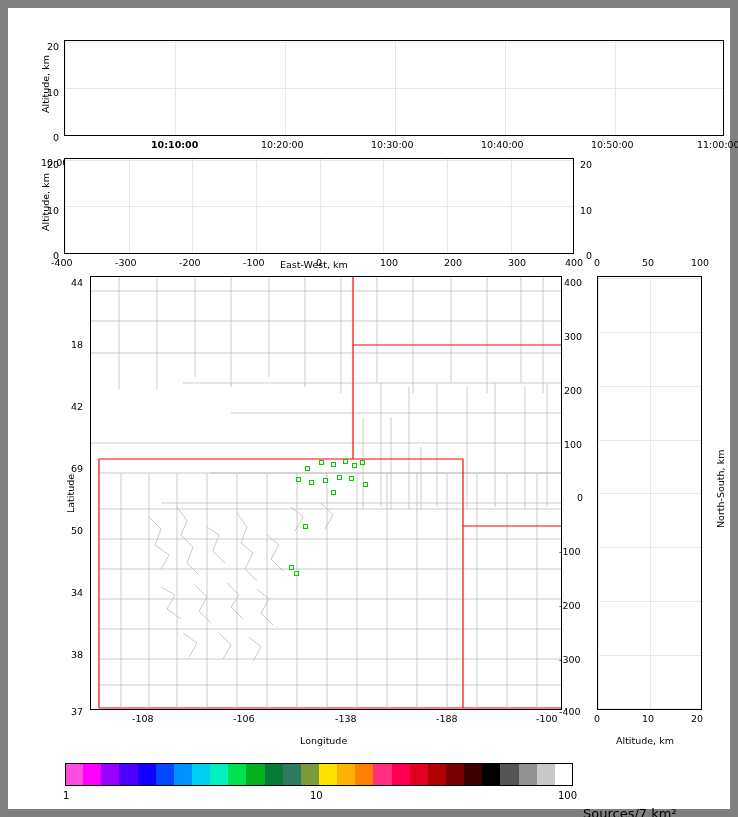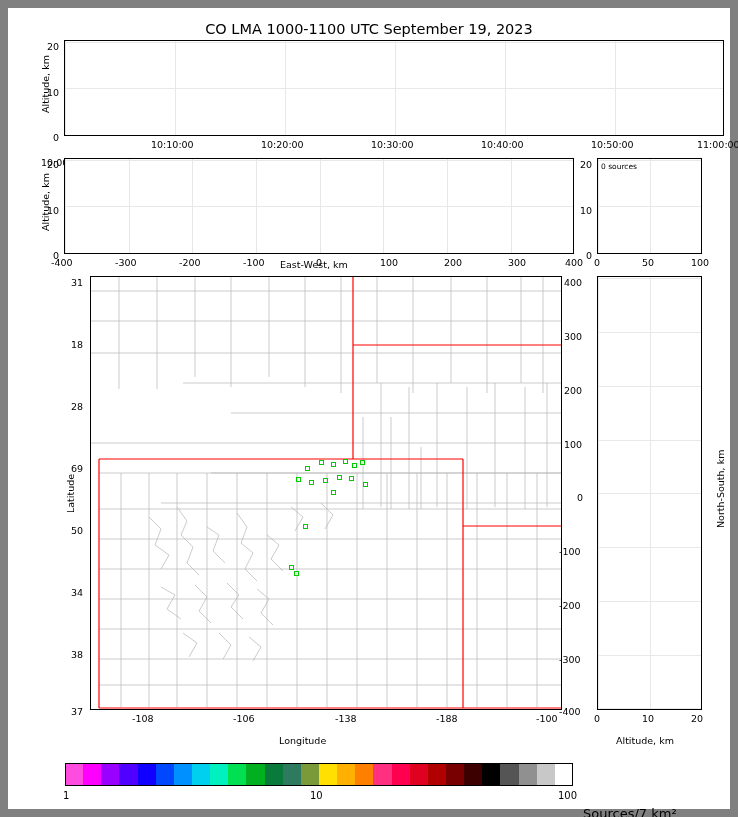--- a/index.html
+++ b/index.html
@@ -95,21 +95,20 @@
     box-sizing: border-box;
     background: transparent;
   }
   svg { display: block; }
 </style>
 </head>
 <body>
 
 <div id="page">
 
-  <div class="title">CO LMA 1000-1100 UTC September 19, 2023</div>
 
   <div class="axes" style="left:56px; top:32px; width:660px; height:96px;">
 
     <div class="grid-v" style="left:0px;"></div>
     <div class="grid-v" style="left:110px;"></div>
     <div class="grid-v" style="left:220px;"></div>
     <div class="grid-v" style="left:330px;"></div>
     <div class="grid-v" style="left:440px;"></div>
     <div class="grid-v" style="left:550px;"></div>
 
@@ -117,21 +116,21 @@
     <div class="grid-h" style="top:1px;"></div>
     <div class="grid-h" style="top:94px;"></div>
   </div>
 
   <div class="tick-lbl" style="left:39px; top:33px;">20</div>
   <div class="tick-lbl" style="left:39px; top:79px;">10</div>
   <div class="tick-lbl" style="left:45px; top:124px;">0</div>
   <div class="ax-label rot" style="left:32px; top:105px;">Altitude, km</div>
 
   <div class="tick-lbl" style="left:33px; top:149px;">10:00:00</div>
-  <div class="tick-lbl" style="left:143px; top:131px;">10:10:00</div>
+  <div class="tick-lbl" style="left:143px; top:131px;font-weight:bold;">10:10:00</div>
   <div class="tick-lbl" style="left:253px; top:131px;">10:20:00</div>
   <div class="tick-lbl" style="left:363px; top:131px;">10:30:00</div>
   <div class="tick-lbl" style="left:473px; top:131px;">10:40:00</div>
   <div class="tick-lbl" style="left:583px; top:131px;">10:50:00</div>
   <div class="tick-lbl" style="left:689px; top:131px;">11:00:00</div>
 
   <div class="axes" style="left:56px; top:150px; width:510px; height:96px;">
     <div class="grid-v" style="left:0px;"></div>
     <div class="grid-v" style="left:64px;"></div>
     <div class="grid-v" style="left:127px;"></div>
@@ -153,29 +152,20 @@
   <div class="tick-lbl" style="left:107px; top:249px;">-300</div>
   <div class="tick-lbl" style="left:171px; top:249px;">-200</div>
   <div class="tick-lbl" style="left:235px; top:249px;">-100</div>
   <div class="tick-lbl" style="left:308px; top:249px;">0</div>
   <div class="tick-lbl" style="left:372px; top:249px;">100</div>
   <div class="tick-lbl" style="left:436px; top:249px;">200</div>
   <div class="tick-lbl" style="left:500px; top:249px;">300</div>
   <div class="tick-lbl" style="left:557px; top:249px;">400</div>
   <div class="ax-label" style="left:272px; top:251px;">East-West, km</div>
 
-  <div class="axes" style="left:589px; top:150px; width:105px; height:96px;">
-    <div class="grid-v" style="left:0px;"></div>
-    <div class="grid-v" style="left:52px;"></div>
-
-    <div class="grid-h" style="top:47px;"></div>
-    <div class="grid-h" style="top:1px;"></div>
-    <div class="grid-h" style="top:94px;"></div>
-    <div class="src-note" style="left:3px; top:3px;">0 sources</div>
-  </div>
   <div class="tick-lbl" style="left:572px; top:151px;">20</div>
   <div class="tick-lbl" style="left:572px; top:197px;">10</div>
   <div class="tick-lbl" style="left:578px; top:242px;">0</div>
   <div class="tick-lbl" style="left:586px; top:249px;">0</div>
   <div class="tick-lbl" style="left:634px; top:249px;">50</div>
   <div class="tick-lbl" style="left:683px; top:249px;">100</div>
 
   <div class="axes" style="left:82px; top:268px; width:472px; height:434px;">
     <svg width="470" height="432" viewBox="0 0 470 432">
       <g stroke="#b4b4b4" stroke-width="0.7" fill="none">
@@ -285,36 +275,36 @@
     <div class="src-pt" style="left:232px; top:201px;"></div>
     <div class="src-pt" style="left:246px; top:198px;"></div>
     <div class="src-pt" style="left:258px; top:199px;"></div>
     <div class="src-pt" style="left:272px; top:205px;"></div>
     <div class="src-pt" style="left:240px; top:213px;"></div>
     <div class="src-pt" style="left:212px; top:247px;"></div>
     <div class="src-pt" style="left:198px; top:288px;"></div>
     <div class="src-pt" style="left:203px; top:294px;"></div>
   </div>
 
-  <div class="tick-lbl" style="left:63px; top:269px;">31</div>
+  <div class="tick-lbl" style="left:63px; top:269px;">44</div>
   <div class="tick-lbl" style="left:63px; top:331px;">18</div>
-  <div class="tick-lbl" style="left:63px; top:393px;">28</div>
+  <div class="tick-lbl" style="left:63px; top:393px;">42</div>
   <div class="tick-lbl" style="left:63px; top:455px;">69</div>
   <div class="tick-lbl" style="left:63px; top:517px;">50</div>
   <div class="tick-lbl" style="left:63px; top:579px;">34</div>
   <div class="tick-lbl" style="left:63px; top:641px;">38</div>
   <div class="tick-lbl" style="left:63px; top:698px;">37</div>
   <div class="ax-label rot" style="left:57px; top:505px;">Latitude</div>
 
   <div class="tick-lbl" style="left:124px; top:705px;">-108</div>
   <div class="tick-lbl" style="left:225px; top:705px;">-106</div>
   <div class="tick-lbl" style="left:327px; top:705px;">-138</div>
   <div class="tick-lbl" style="left:428px; top:705px;">-188</div>
   <div class="tick-lbl" style="left:528px; top:705px;">-100</div>
-  <div class="ax-label" style="left:271px; top:727px;">Longitude</div>
+  <div class="ax-label" style="left:292px; top:727px;">Longitude</div>
 
   <div class="axes" style="left:589px; top:268px; width:105px; height:434px;">
     <div class="grid-v" style="left:0px;"></div>
     <div class="grid-v" style="left:52px;"></div>
 
     <div class="grid-h" style="top:1px;"></div>
     <div class="grid-h" style="top:55px;"></div>
     <div class="grid-h" style="top:109px;"></div>
     <div class="grid-h" style="top:163px;"></div>
     <div class="grid-h" style="top:216px;"></div>

